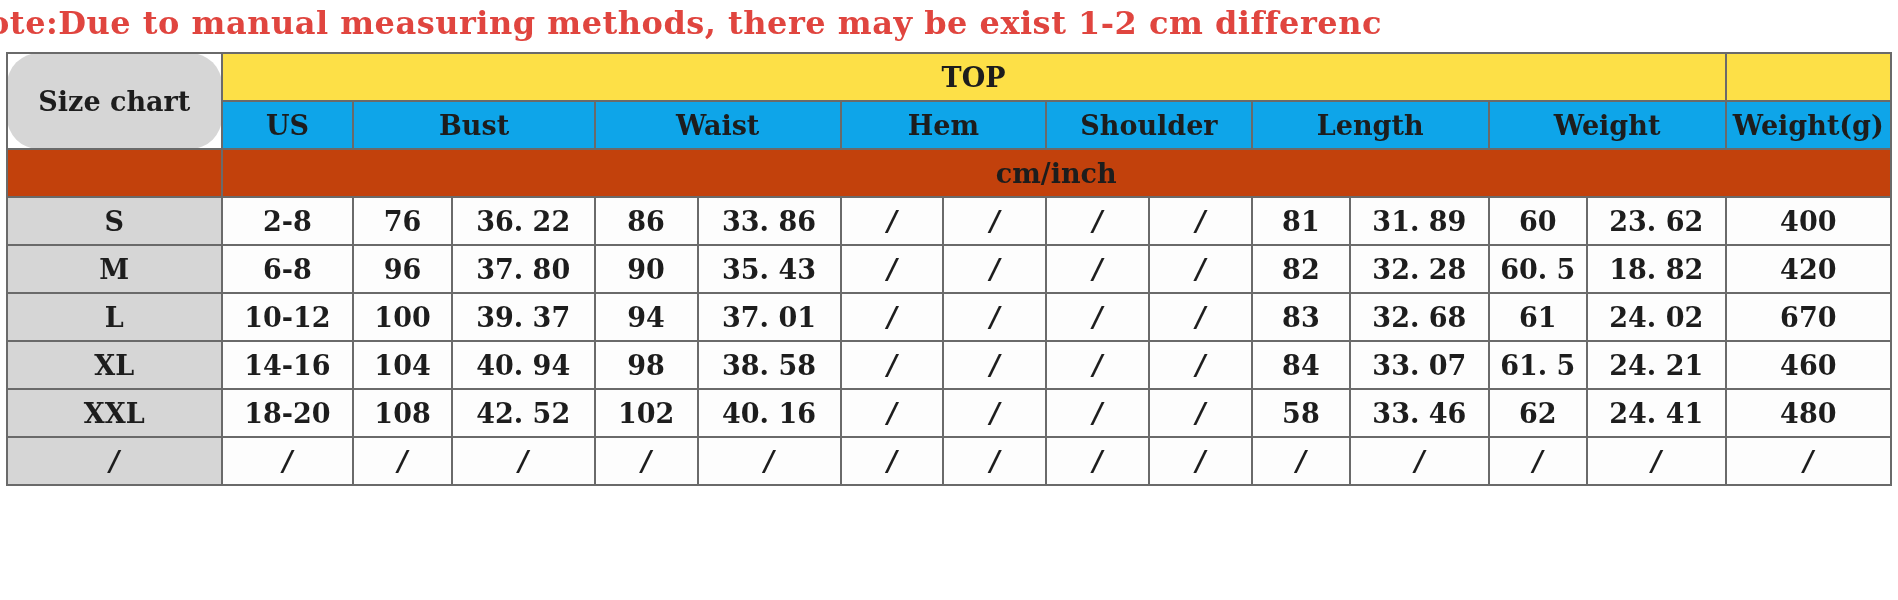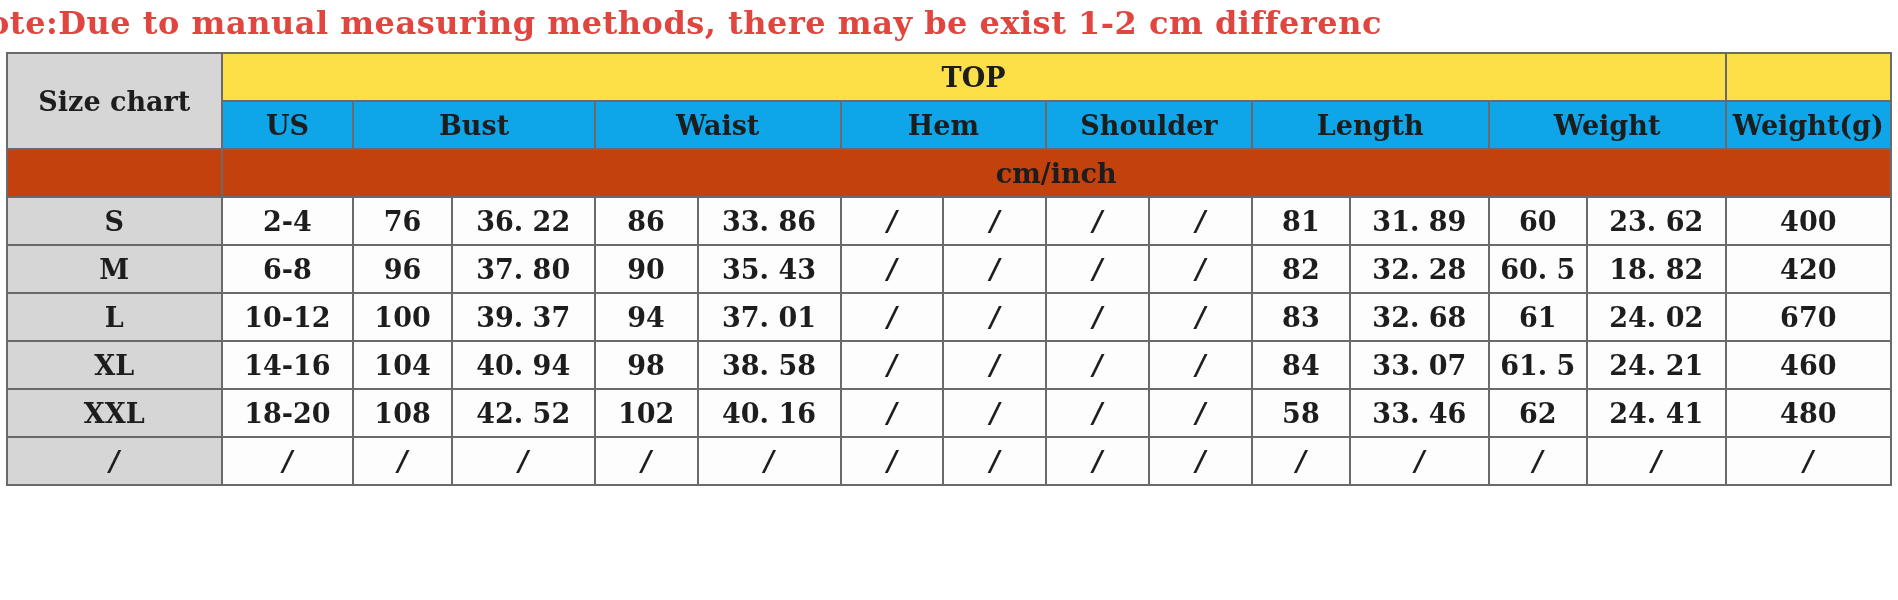--- a/index.html
+++ b/index.html
@@ -69,20 +69,21 @@
     height: 62px;
     font-size: 27px;
   }
   td.hdr {
     background: #0ea5e9;
     height: 70px;
   }
   td.size-hdr {
     background: #d6d6d6;
     height: 70px;
+    border-radius: 32px;
   }
   td.unit-row {
     background: #c2410c;
     height: 52px;
   }
   td.datarow {
     height: 47px;
   }
   .slash {
     font-style: italic;
@@ -131,21 +132,21 @@
           <td class="hdr" colspan="2">Weight</td>
           <td class="hdr">Weight(g)</td>
         </tr>
         <tr>
           <td class="shade unit-row"></td>
           <td class="unit-row" colspan="14">cm/inch</td>
         </tr>
 
         <tr>
           <td class="shade datarow">S</td>
-          <td class="plain datarow">2-4</td>
+          <td class="plain datarow">2-8</td>
           <td class="plain datarow">76</td>
           <td class="plain datarow">36. 22</td>
           <td class="plain datarow">86</td>
           <td class="plain datarow">33. 86</td>
           <td class="plain datarow slash">/</td>
           <td class="plain datarow slash">/</td>
           <td class="plain datarow slash">/</td>
           <td class="plain datarow slash">/</td>
           <td class="plain datarow">81</td>
           <td class="plain datarow">31. 89</td>

